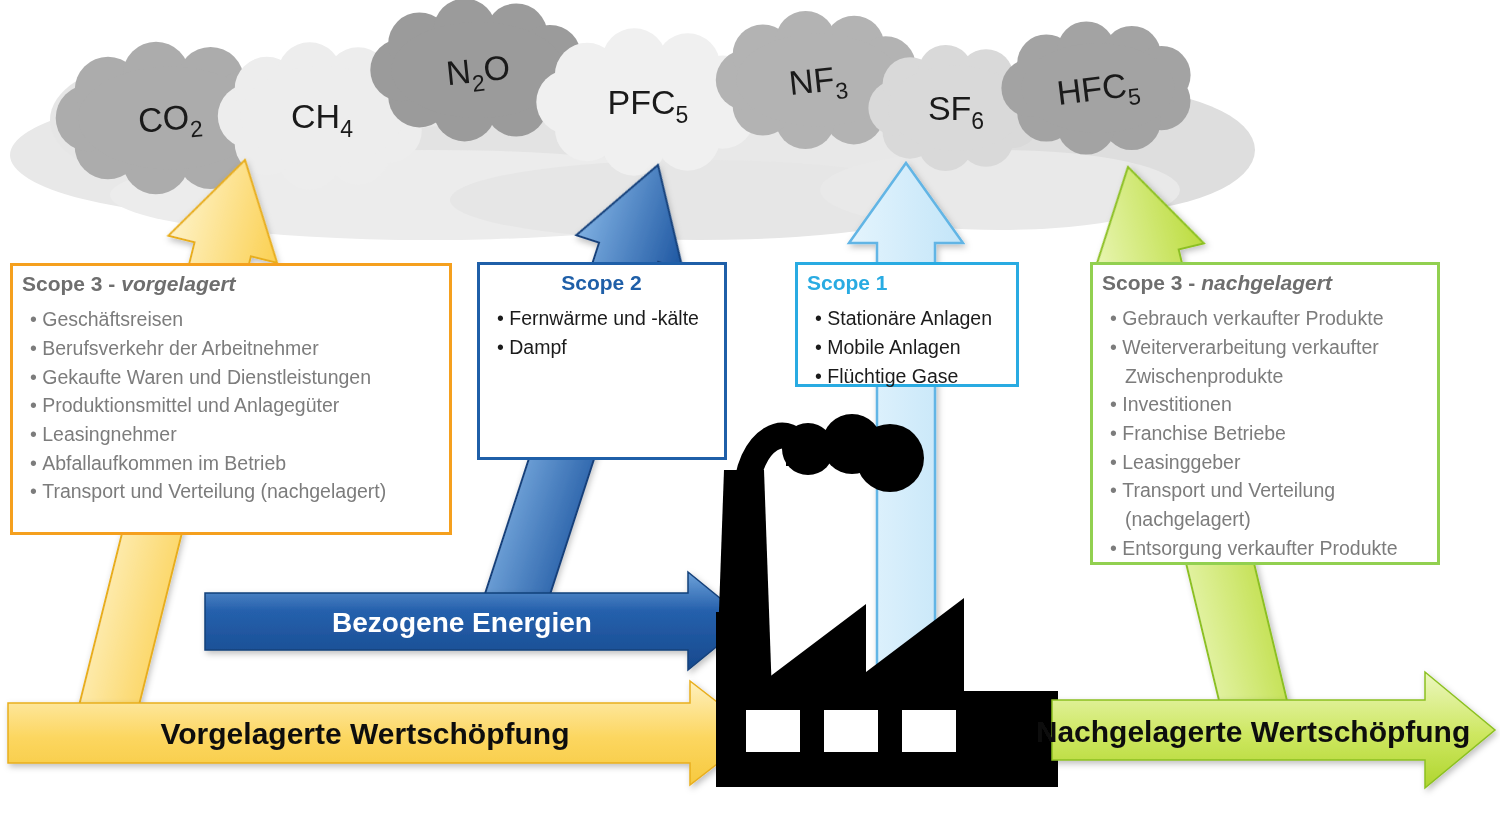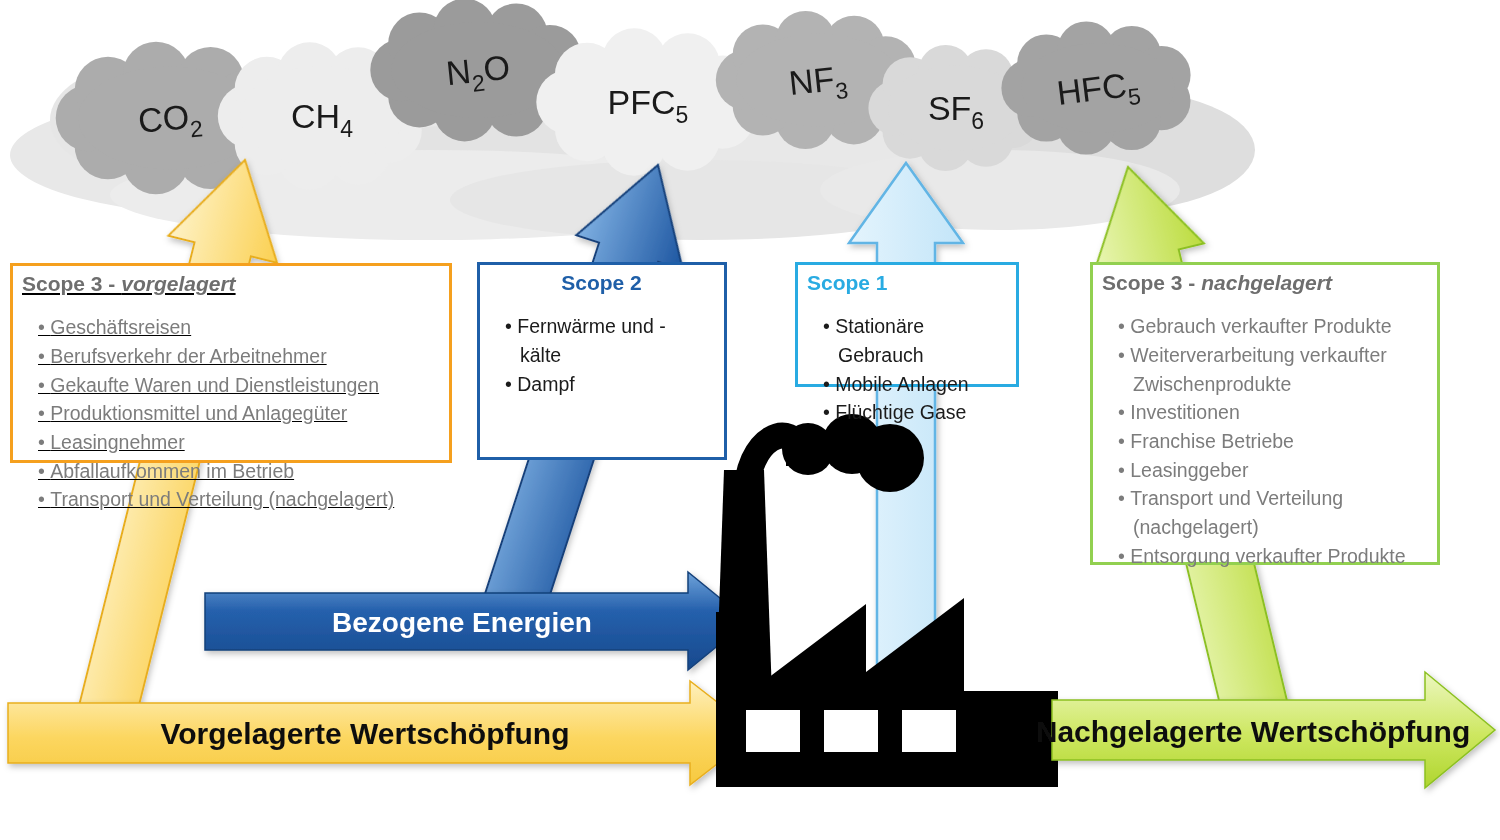--- a/index.html
+++ b/index.html
@@ -2,30 +2,30 @@
 <html style="--c-scope3-upstream: #F5A01E; --c-scope2: #1F5FA8; --c-scope1: #29ABE2; --c-scope3-downstream: #92D050; --c-scope3-title-gray: #6E6E6E; --c-gray-text: #7C7C7C; --c-arrow-yellow: #FCD75F; --c-arrow-blue: #1F5CA9; --c-arrow-lightblue: #C9E7F8; --c-arrow-green: #C9E455; --c-factory-black: #000000;"><head>
 <meta charset="utf-8">
 <style>
   html,body{margin:0;padding:0;background:#fff;}
   #stage{position:relative;width:1500px;height:840px;overflow:hidden;background:#fff;
          font-family:"Liberation Sans","DejaVu Sans",sans-serif;}
   #diagram-svg{position:absolute;left:0;top:0;}
   #diagram-svg text{font-family:"Liberation Sans","DejaVu Sans",sans-serif;}
   .arrow-label{font-weight:bold;}
   .scope-box{position:absolute;background:#fff;box-sizing:border-box;padding:4px 10px 3px 9px;}
-  #box-s3u{left:10px;top:263px;width:442px;height:200px;border:3px solid var(--c-scope3-upstream,#F5A01E);text-decoration:underline;}
+  #box-s3u{left:10px;top:263px;width:442px;height:272px;border:3px solid var(--c-scope3-upstream,#F5A01E);}
   #box-s2 {left:477px;top:262px;width:250px;height:198px;border:3px solid var(--c-scope2,#1F5FA8);}
   #box-s1 {left:795px;top:262px;width:224px;height:125px;border:3px solid var(--c-scope1,#29ABE2);}
   #box-s3d{left:1090px;top:262px;width:350px;height:303px;border:3px solid var(--c-scope3-downstream,#92D050);}
   .box-title{font-size:21px;font-weight:bold;line-height:1.3;white-space:nowrap;}
   .title-gray{color:var(--c-scope3-title-gray,#6E6E6E);}
   .title-em{font-style:italic;}
   #box-s2 .box-title{color:var(--c-scope2,#1F5FA8);text-align:center;}
   #box-s1 .box-title{color:var(--c-scope1,#29ABE2);}
-  ul.items{margin:16px;padding:0;list-style:none;font-size:19.5px;line-height:1.47;color:#1b1b1b;}
+  ul.items{margin:8px;padding:0;list-style:none;font-size:19.5px;line-height:1.47;color:#1b1b1b;}
   ul.items.gray-items{color:var(--c-gray-text,#7C7C7C);}
   ul.items li{padding-left:15px;text-indent:-15px;}
   ul.items li::before{content:"•\00a0";}
 </style>
 </head>
 <body>
 
 <div id="stage">
 
   <svg id="diagram-svg" width="1500" height="840" viewBox="0 0 1500 840" xmlns="http://www.w3.org/2000/svg">
@@ -228,21 +228,21 @@
     <div class="box-title">Scope 2</div>
     <ul class="items">
         <li>Fernwärme und -kälte</li>
         <li>Dampf</li>
       </ul>
   </div>
 
   <div id="box-s1" class="scope-box">
     <div class="box-title">Scope 1</div>
     <ul class="items">
-        <li>Stationäre Gebrauch</li>
+        <li>Stationäre Anlagen</li>
         <li>Mobile Anlagen</li>
         <li>Flüchtige Gase</li>
       </ul>
   </div>
 
   <div id="box-s3d" class="scope-box">
     <div class="box-title title-gray"><span>Scope 3 - </span><span class="title-em">nachgelagert</span></div>
     <ul class="items gray-items">
         <li>Gebrauch verkaufter Produkte</li>
         <li>Weiterverarbeitung verkaufter Zwischenprodukte</li>

